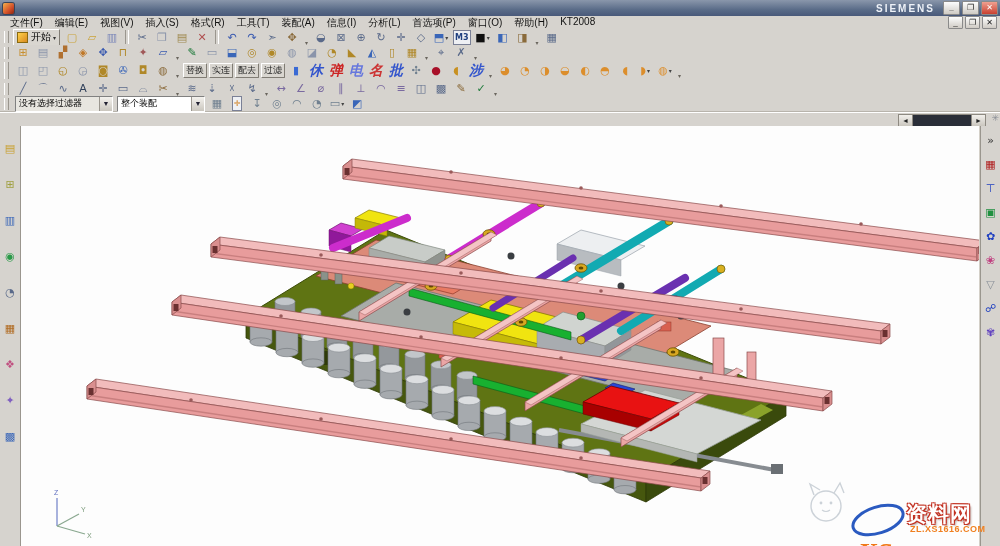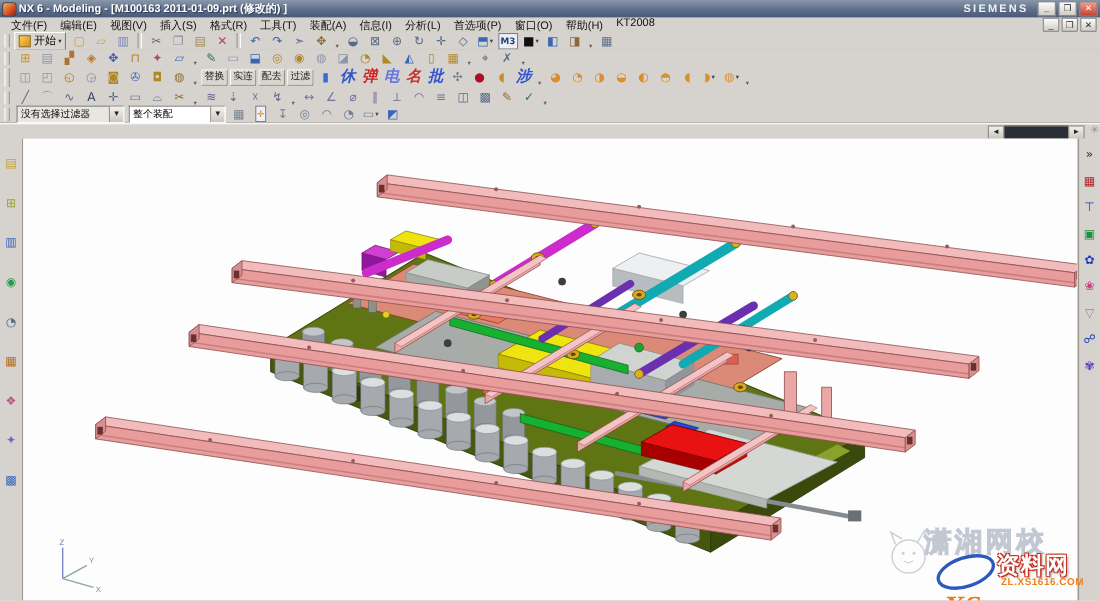--- a/index.html
+++ b/index.html
@@ -78,21 +78,20 @@
     text-shadow:0 0 2px #fff;font-family:"Liberation Serif","DejaVu Serif",serif;margin-top:33px;}
   .wm-name{position:absolute;left:56px;top:4px;font-size:21px;font-weight:bold;color:#fff;letter-spacing:1px;
     text-shadow:-1px -1px 0 #c23020,1px -1px 0 #c23020,-1px 1px 0 #c23020,1px 1px 0 #c23020,2px 2px 2px rgba(60,20,10,.35);white-space:nowrap;}
   .wm-url{position:absolute;left:60px;top:28px;font-size:9px;font-weight:bold;color:#f08020;letter-spacing:.5px;}
 </style>
 </head>
 <body>
 
 <div class="titlebar">
   <div class="nx-appicon"></div>
-  <div class="ttl">NX 6 - Modeling - [M100163  2011-01-09.prt (修改的) ]</div>
   <div class="brand">SIEMENS</div>
   <div class="winbtn">_</div>
   <div class="winbtn">❐</div>
   <div class="winbtn close">✕</div>
 </div>
 
 <div class="menubar">
   <span style="display:flex">
       <span class="menu-item">文件(F)</span>
       <span class="menu-item">编辑(E)</span>
@@ -829,21 +828,20 @@
 
   <div class="watermark">
     <svg width="52" height="44" style="position:absolute;left:0;top:6px">
       <circle cx="28" cy="26" r="15" fill="none" stroke="#ccd2d8" stroke-width="1.4"></circle>
       <path d="M16 15 L12 4 L22 10" fill="none" stroke="#ccd2d8" stroke-width="1.4"></path>
       <path d="M36 13 L42 3 L46 13" fill="none" stroke="#ccd2d8" stroke-width="1.4"></path>
       <circle cx="23" cy="23" r="1.4" fill="#ccd2d8"></circle>
         <circle cx="33" cy="23" r="1.4" fill="#ccd2d8"></circle>
       <path d="M24 30 Q28 33 32 30" fill="none" stroke="#ccd2d8" stroke-width="1.2"></path>
     </svg>
-    <div class="wm-school">潇湘网校</div>
     <div class="wm-logo">
       <svg width="150" height="46" style="position:absolute;left:0;top:0">
         <ellipse cx="28" cy="24" rx="26" ry="13" fill="none" stroke="#2a5ac0" stroke-width="3" transform="rotate(-18 28 24)"></ellipse>
       </svg>
       <div class="wm-xs">XS</div>
       <div class="wm-name">资料网</div>
       <div class="wm-url">ZL.XS1616.COM</div>
     </div>
   </div>
 </div>

